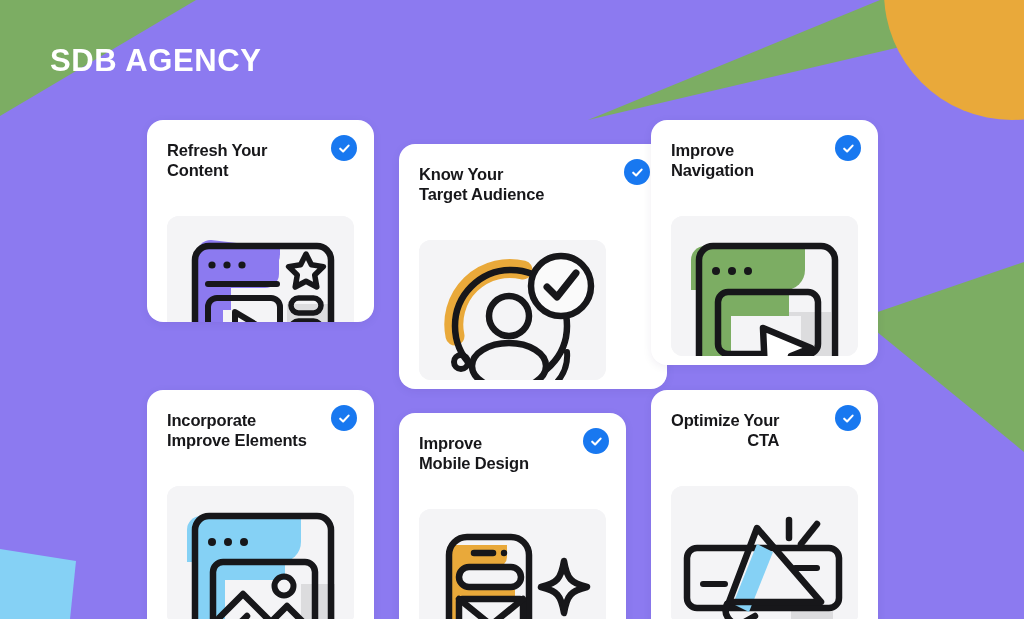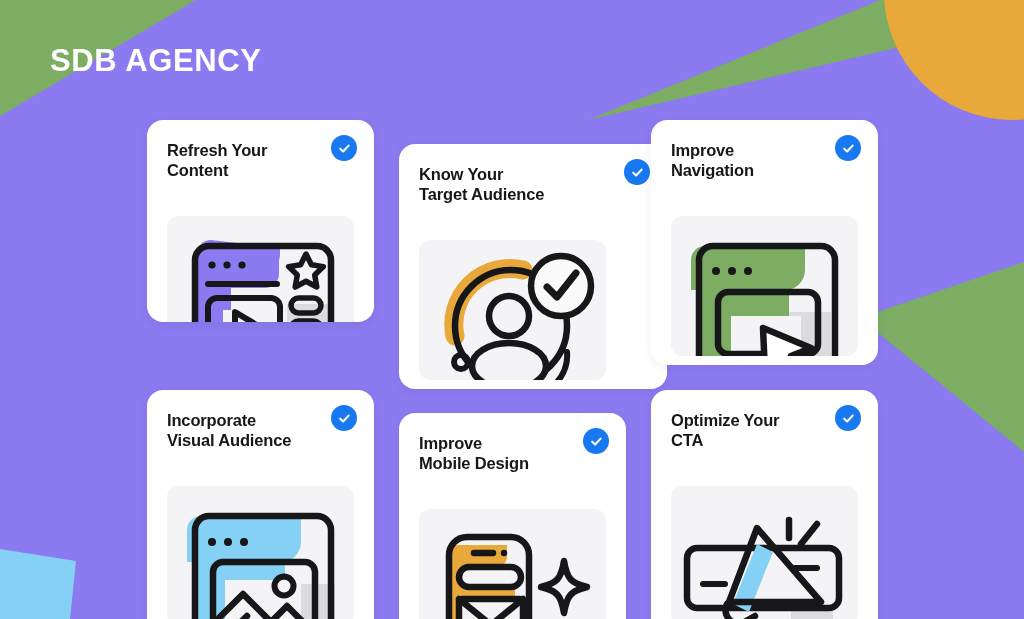--- a/index.html
+++ b/index.html
@@ -196,21 +196,21 @@
 
         <line x1="35" y1="152" x2="120" y2="152" stroke="#17171A" stroke-width="6.5" stroke-linecap="round"></line>
 
         <path d="M92 112 L140 132 L120 140 L132 158 L120 164 L109 146 L94 156 Z" fill="#FFFFFF" stroke="#17171A" stroke-width="6.5" stroke-linejoin="round"></path>
       </svg>
     </div>
   </div>
 
   <div class="card" style="left:147px; top:390px; width:227px; height:245px;">
     <div class="card-title" style="left:20px; top:20px;">Incorporate
-Visual Audience</div>
+Improve Elements</div>
     <div class="badge" style="right:17px; top:15px;">
       <svg width="15" height="15" viewBox="0 0 15 15" aria-hidden="true">
         <path d="M3.2 7.7 L6.1 10.5 L11.6 4.6" fill="none" stroke="#FFFFFF" stroke-width="2.1" stroke-linecap="round" stroke-linejoin="round"></path>
       </svg>
     </div>
     <div class="illus" style="left:20px; top:96px; width:187px; height:140px;">
       <svg viewBox="0 0 187 140" preserveAspectRatio="xMidYMid slice">
         <rect x="0" y="0" width="187" height="140" fill="#F4F4F6"></rect>
 
         <rect x="128" y="98" width="40" height="52" fill="#DCDCDE"></rect>
@@ -267,21 +267,21 @@
         <path d="M104 138 L78 114" fill="none" stroke="#17171A" stroke-width="6.5" stroke-linecap="round"></path>
 
         <path d="M145 52 C148 70 152 74 168 78 C152 82 148 86 145 104 C142 86 138 82 122 78 C138 74 142 70 145 52 Z" fill="none" stroke="#17171A" stroke-width="6.5" stroke-linejoin="round"></path>
 
         <path d="M128 150 L156 122 a11 11 0 0 1 16 16 L144 166 L124 170 Z" fill="#DCDCDE" stroke="#17171A" stroke-width="6.5" stroke-linejoin="round"></path>
       </svg>
     </div>
   </div>
 
   <div class="card" style="left:651px; top:390px; width:227px; height:245px;">
-    <div class="card-title" style="left:20px; top:20px;">Optimize Your
+    <div class="card-title" style="left:20px; top:20px;text-align:right;">Optimize Your
 CTA</div>
     <div class="badge" style="right:17px; top:15px;">
       <svg width="15" height="15" viewBox="0 0 15 15" aria-hidden="true">
         <path d="M3.2 7.7 L6.1 10.5 L11.6 4.6" fill="none" stroke="#FFFFFF" stroke-width="2.1" stroke-linecap="round" stroke-linejoin="round"></path>
       </svg>
     </div>
     <div class="illus" style="left:20px; top:96px; width:187px; height:140px;">
       <svg viewBox="0 0 187 140" preserveAspectRatio="xMidYMid slice">
         <rect x="0" y="0" width="187" height="140" fill="#F4F4F6"></rect>
 

